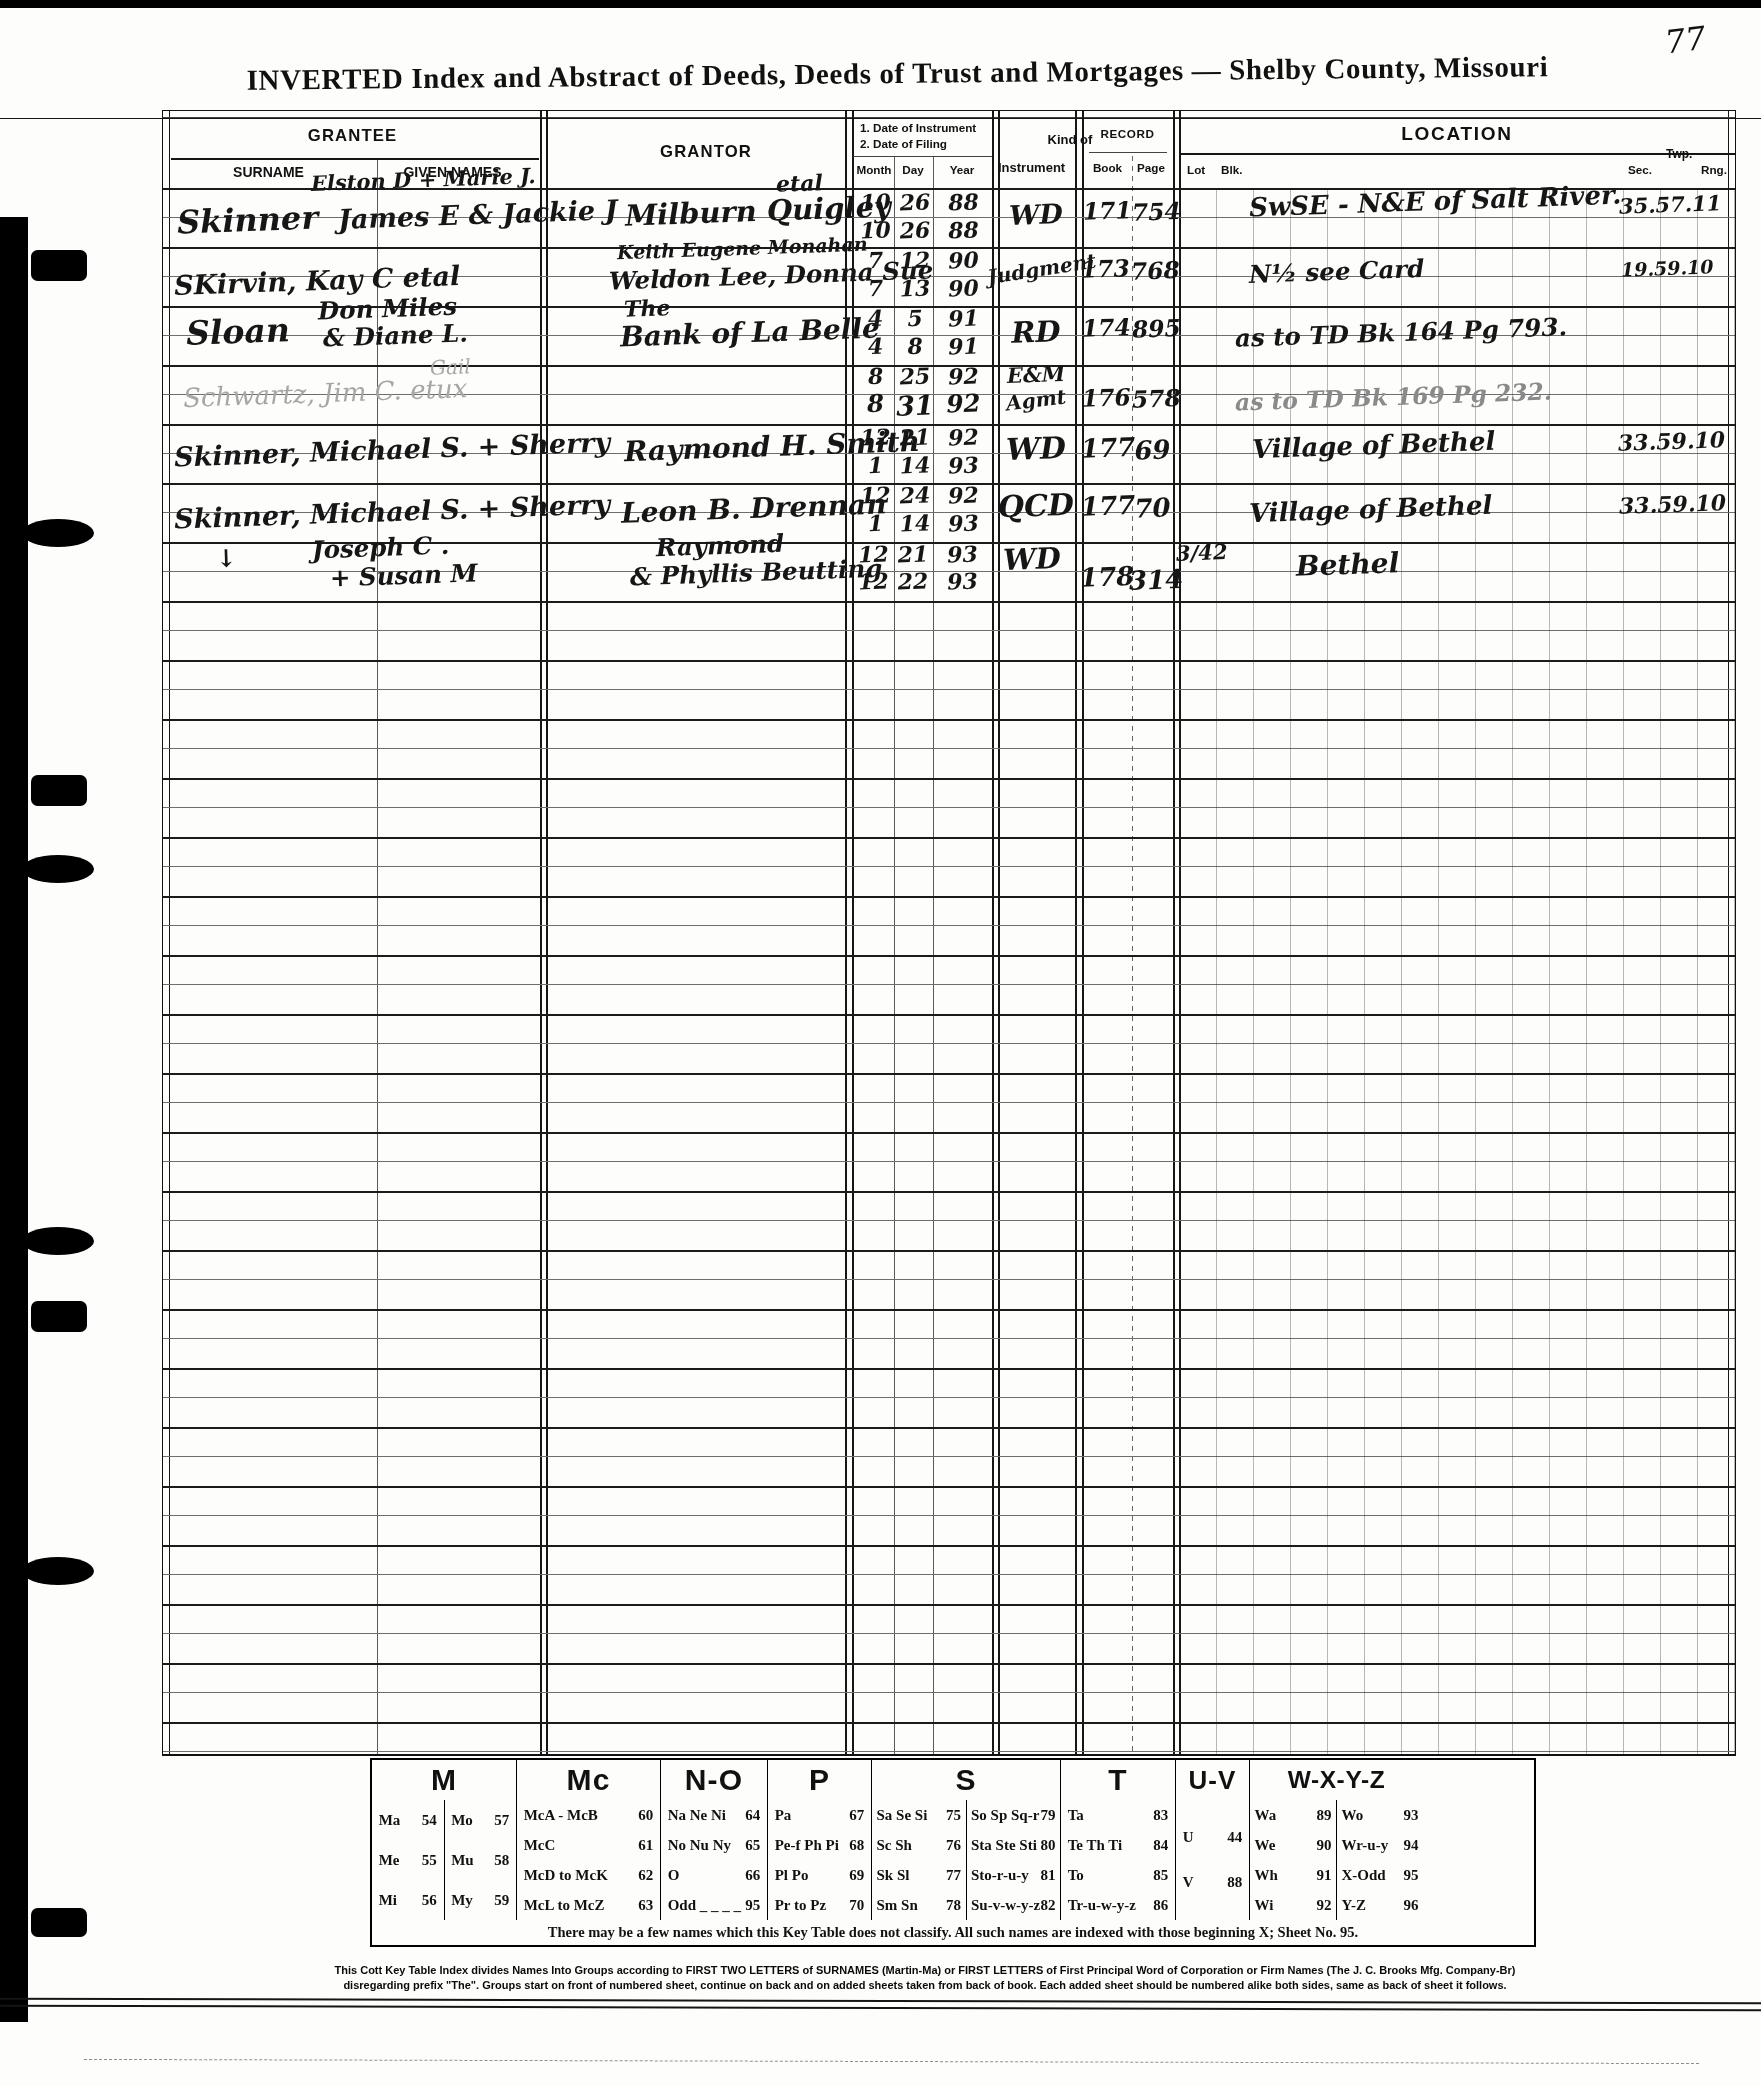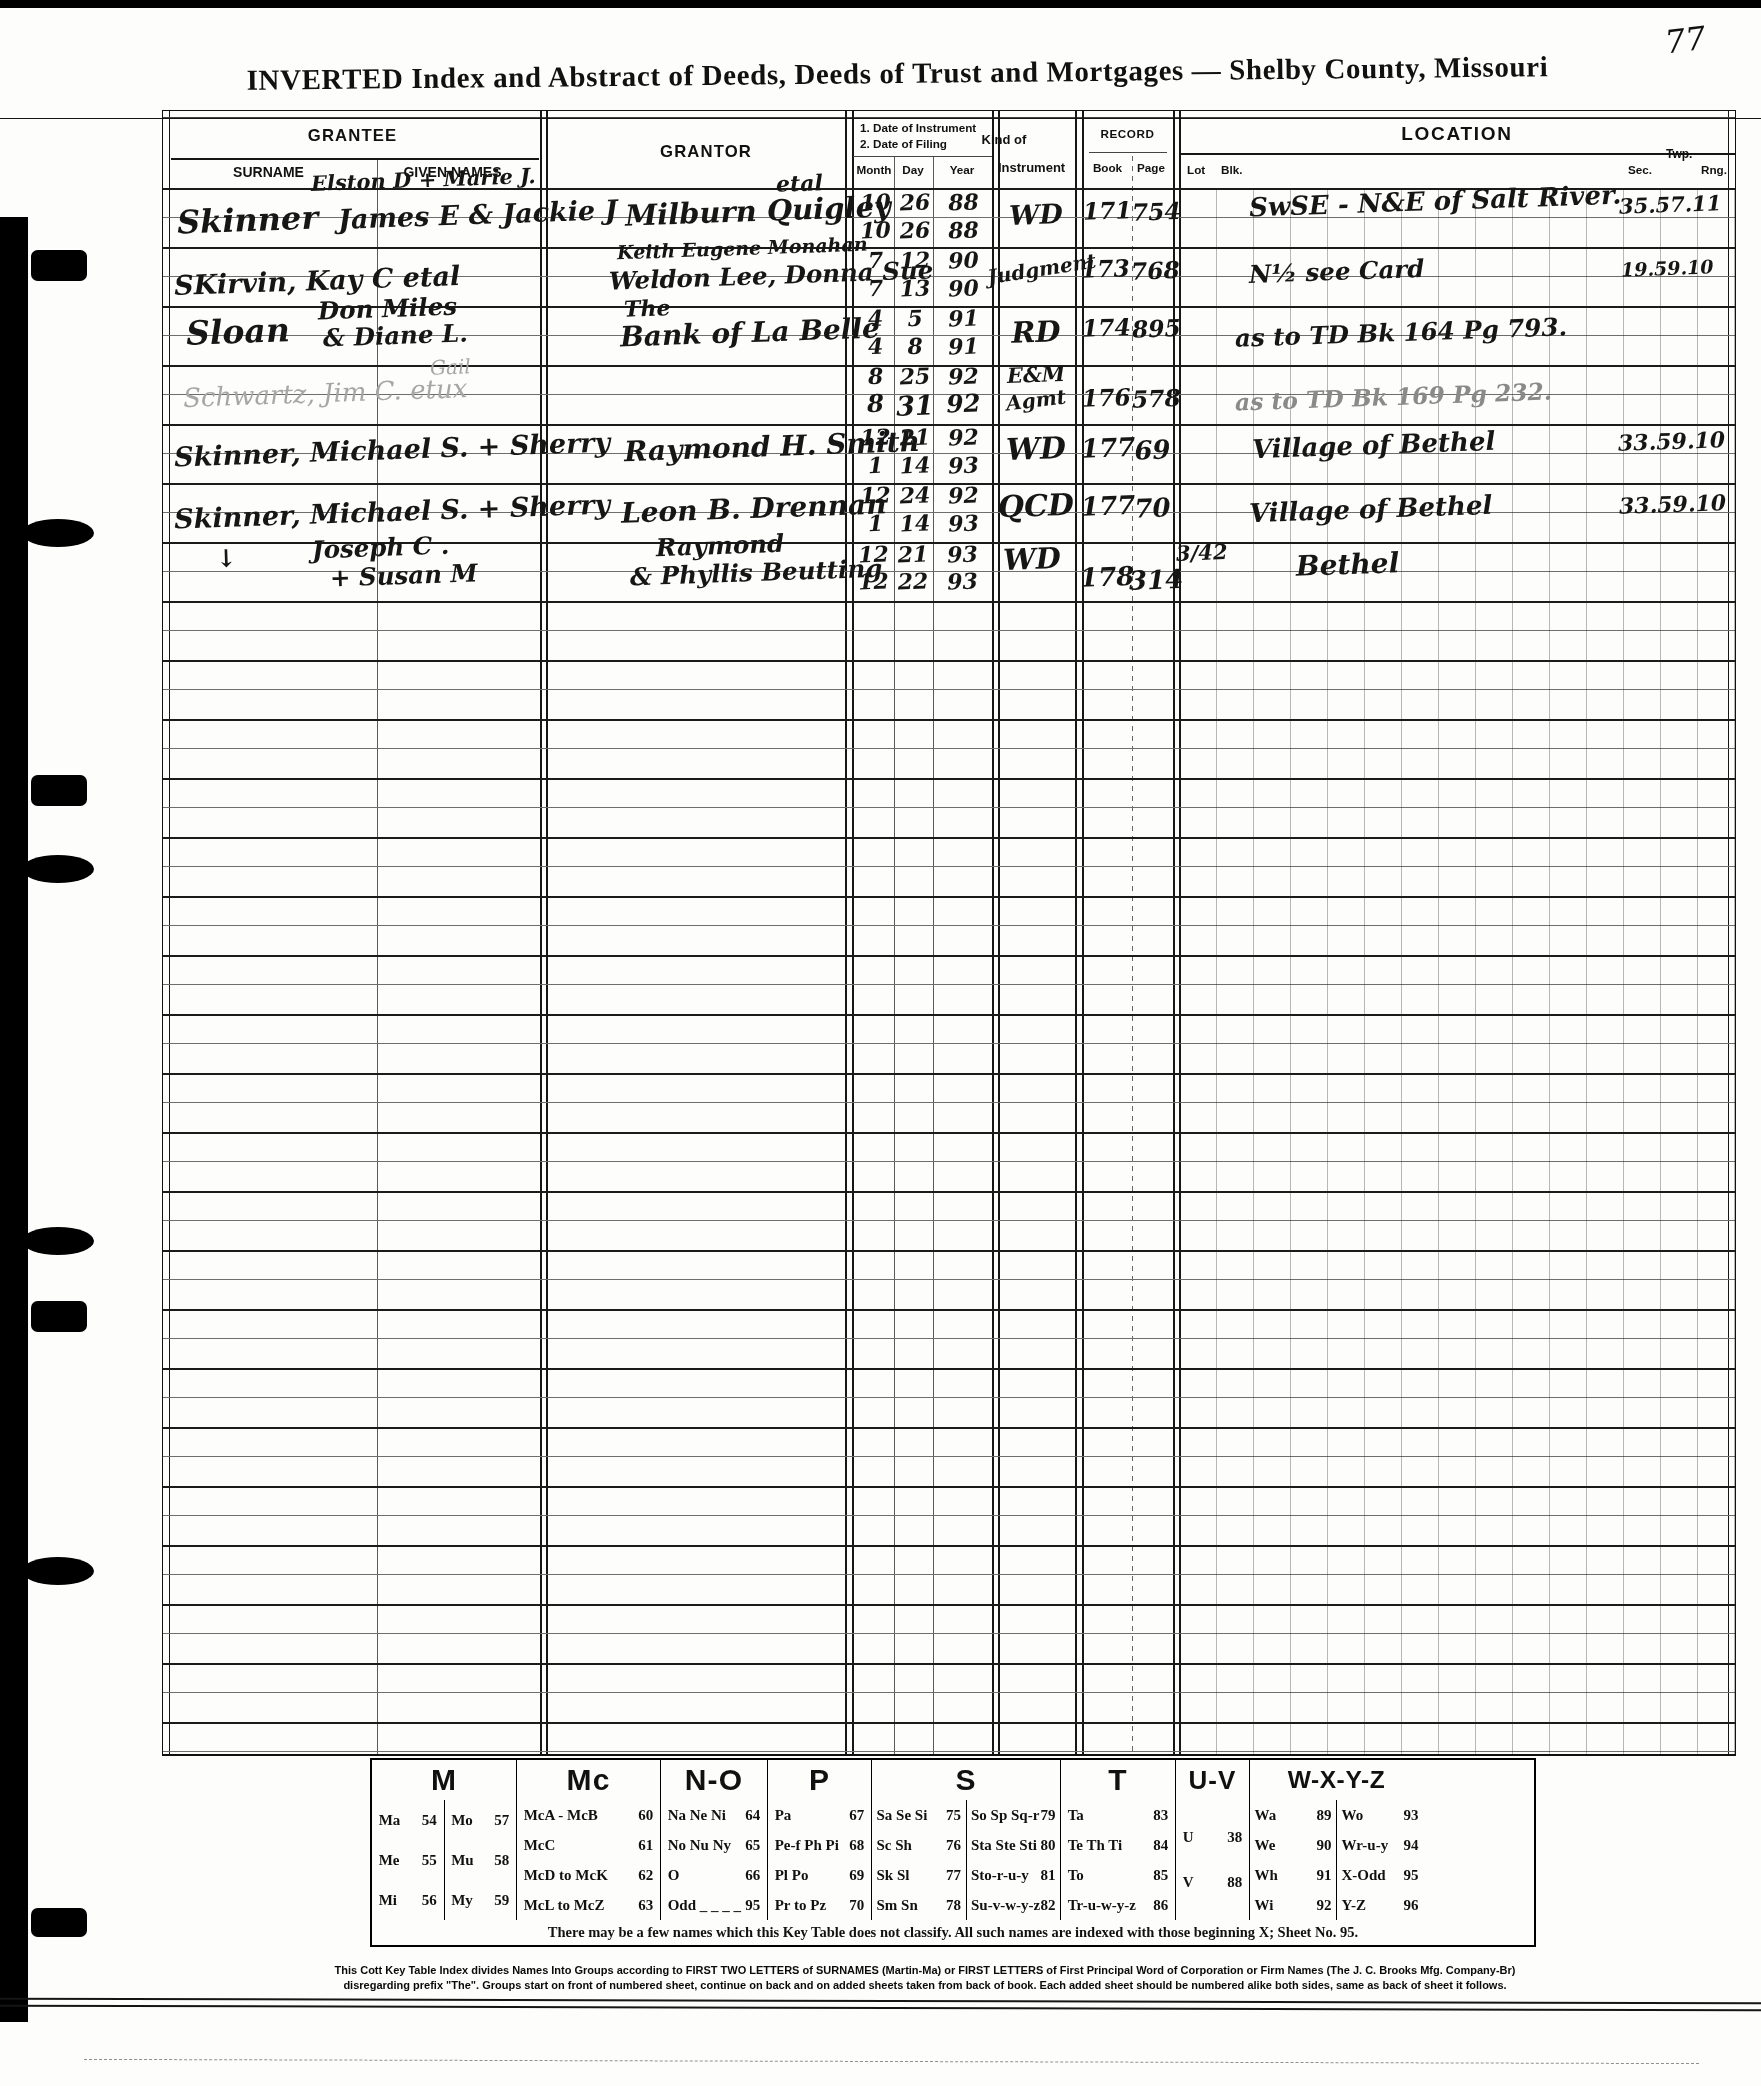--- a/index.html
+++ b/index.html
@@ -110,21 +110,21 @@
 
     <div class="ph" style="left:0;width:379px;top:14.5px;text-align:center;font-size:16.7px;letter-spacing:1.1px;">GRANTEE</div>
     <div class="ph" style="left:33px;width:145px;top:53px;text-align:center;font-size:14px;">SURNAME</div>
     <div class="ph" style="left:217px;width:145px;top:53px;text-align:center;font-size:14px;">GIVEN NAMES</div>
     <div class="ph" style="left:383px;width:320px;top:31px;text-align:center;font-size:16.7px;letter-spacing:1.1px;">GRANTOR</div>
     <div class="ph" style="left:697px;top:10px;font-size:11.7px;">1. Date of Instrument</div>
     <div class="ph" style="left:697px;top:26px;font-size:11.7px;">2. Date of Filing</div>
     <div class="ph" style="left:691px;width:40px;top:52px;text-align:center;font-size:11.7px;">Month</div>
     <div class="ph" style="left:731px;width:38px;top:52px;text-align:center;font-size:11.7px;">Day</div>
     <div class="ph" style="left:771px;width:56px;top:52px;text-align:center;font-size:11.7px;">Year</div>
-    <div class="ph" style="left:812px;width:58px;top:21px;text-align:center;font-size:13px;">Kind of</div>
+    <div class="ph" style="left:878px;width:58px;top:21px;text-align:center;font-size:13px;">Kind of</div>
     <div class="ph" style="left:835px;width:59px;top:49px;text-align:center;font-size:13px;">Instrument</div>
     <div class="ph" style="left:919px;width:91px;top:15.6px;text-align:center;font-size:11.7px;letter-spacing:0.6px;">RECORD</div>
     <div class="ph" style="left:922px;width:45px;top:50px;text-align:center;font-size:11.7px;">Book</div>
     <div class="ph" style="left:968px;width:40px;top:50px;text-align:center;font-size:11.7px;">Page</div>
     <div class="ph" style="left:1016px;right:0;top:12.3px;text-align:center;font-size:19px;letter-spacing:1.7px;">LOCATION</div>
     <div class="ph" style="left:1024px;top:52px;font-size:11.7px;">Lot</div>
     <div class="ph" style="left:1058px;top:52px;font-size:11.7px;">Blk.</div>
     <div class="ph" style="left:1465px;top:52px;font-size:11.7px;">Sec.</div>
     <div class="ph" style="left:1503px;top:36px;font-size:12px;">Twp.</div>
     <div class="ph" style="left:1538px;top:52px;font-size:11.7px;">Rng.</div>
@@ -426,21 +426,21 @@
         </div>
           </div>
       </div>
 
       <div class="kg" style="width:74px;">
         <div class="kh" style="font-size:26px;">U-V</div>
         <div class="kb">
             <div class="kcol" style="justify-content:space-evenly;">
           <div class="kc">
                 <span>U</span>
-                <span>38</span>
+                <span>44</span>
               </div>
           <div class="kc">
                 <span>V</span>
                 <span>88</span>
               </div>
         </div>
           </div>
       </div>
 
       <div class="kg" style="width:173px;">

